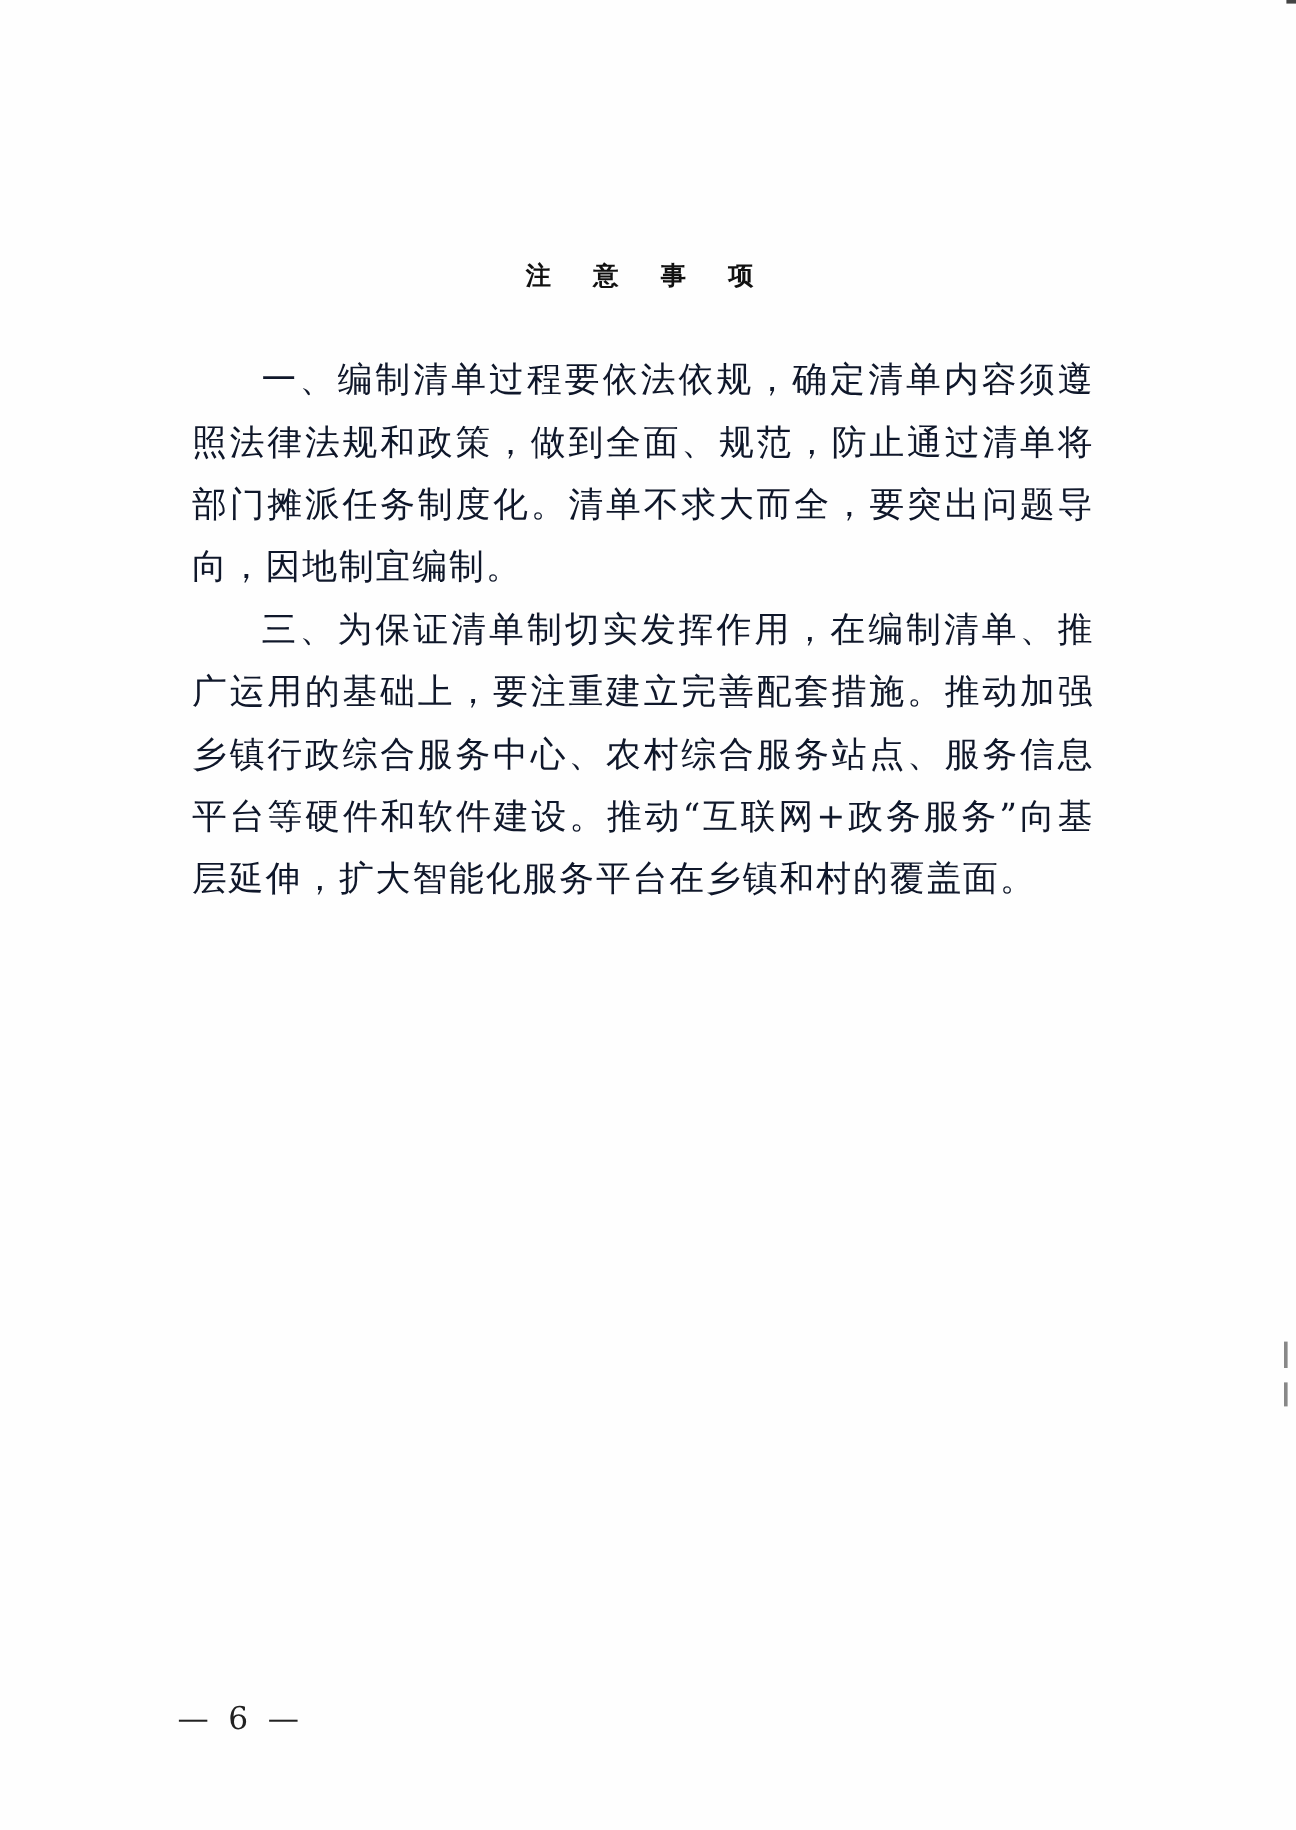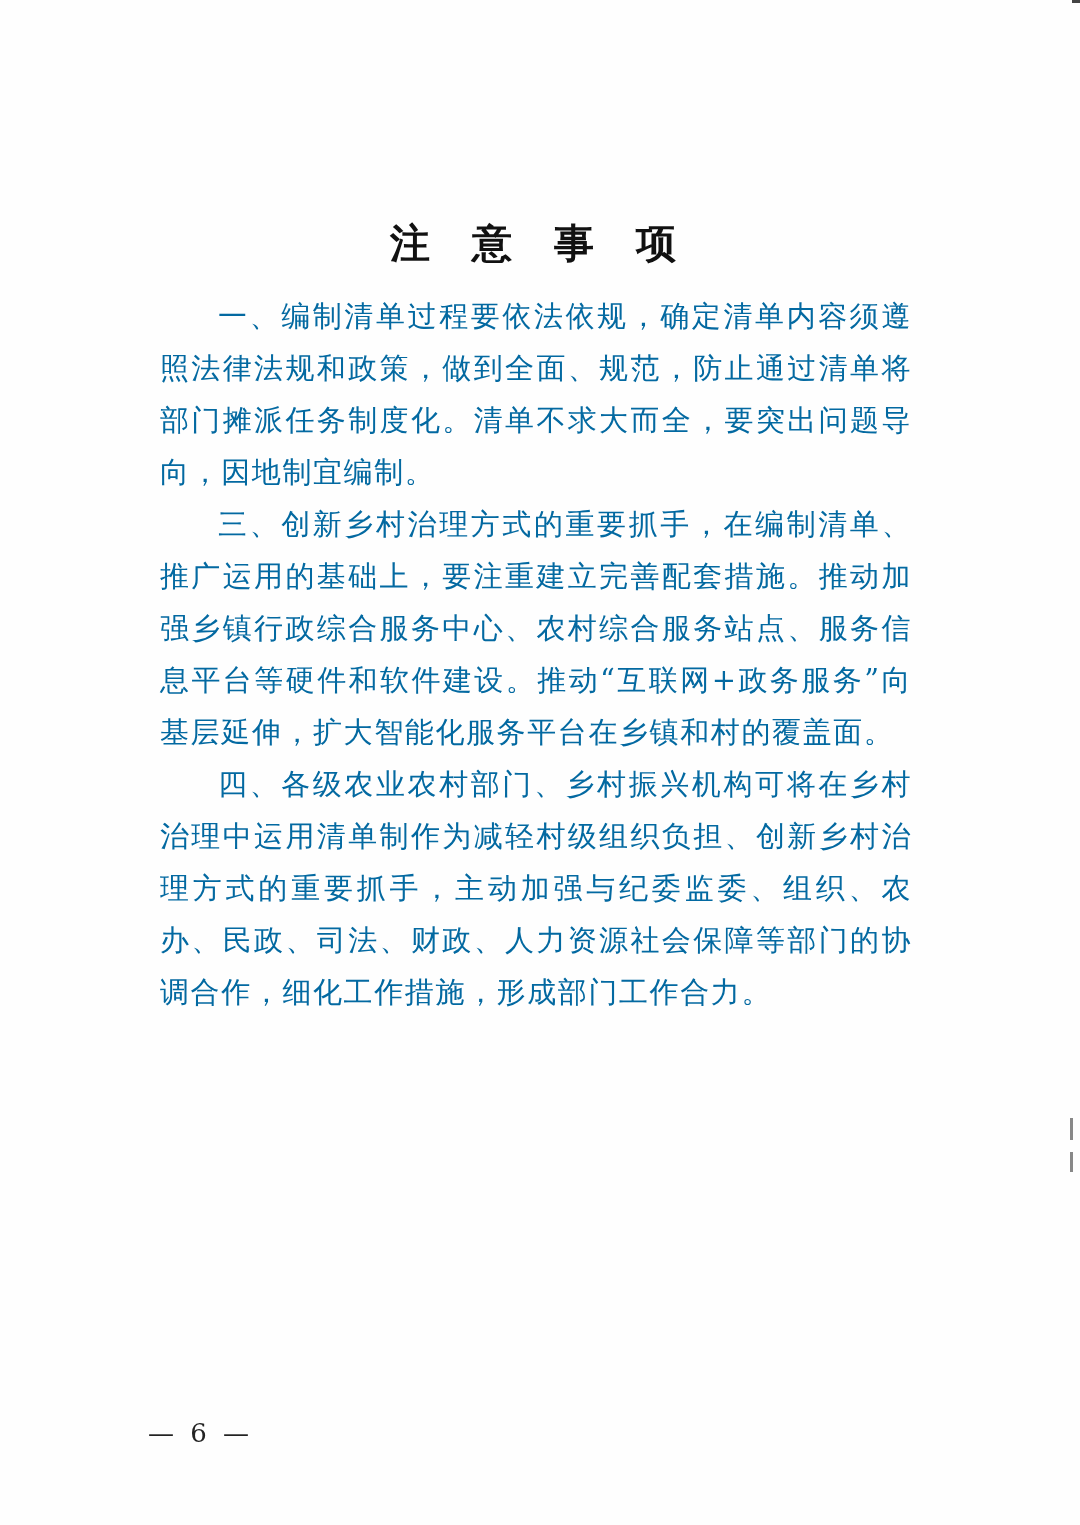--- a/index.html
+++ b/index.html
@@ -22,34 +22,34 @@
       background: #fefefe;
     }
     .title {
       position: absolute;
       top: 192px;
       left: 0;
       width: 1080px;
       text-align: center;
       font-family: "DejaVu Sans", "Liberation Sans", sans-serif;
       font-weight: bold;
-      font-size: 40px;
+      font-size: 21px;
       letter-spacing: 14px;
       color: #111;
       line-height: 48px;
     }
     .body-text {
       position: absolute;
       left: 160px;
       top: 290px;
       width: 752px;
       font-size: 29px;
       line-height: 52px;
       letter-spacing: 1.6px;
-      color: #0369a1;
+      color: #0f172a;
       text-align: justify;
     }
     .para {
       margin: 0;
       text-indent: 58px;
     }
     .page-number {
       position: absolute;
       left: 148px;
       top: 1418px;
@@ -73,21 +73,20 @@
 </head>
 <body>
 
 <div class="page">
   <div class="corner-mark"></div>
 
   <h1 class="title">注 意 事 项</h1>
 
   <div class="body-text">
     <p class="para">一、编制清单过程要依法依规，确定清单内容须遵照法律法规和政策，做到全面、规范，防止通过清单将部门摊派任务制度化。清单不求大而全，要突出问题导向，因地制宜编制。</p>
-    <p class="para">三、创新乡村治理方式的重要抓手，在编制清单、推广运用的基础上，要注重建立完善配套措施。推动加强乡镇行政综合服务中心、农村综合服务站点、服务信息平台等硬件和软件建设。推动“互联网+政务服务”向基层延伸，扩大智能化服务平台在乡镇和村的覆盖面。</p>
-    <p class="para">四、各级农业农村部门、乡村振兴机构可将在乡村治理中运用清单制作为减轻村级组织负担、创新乡村治理方式的重要抓手，主动加强与纪委监委、组织、农办、民政、司法、财政、人力资源社会保障等部门的协调合作，细化工作措施，形成部门工作合力。</p>
+    <p class="para">三、为保证清单制切实发挥作用，在编制清单、推广运用的基础上，要注重建立完善配套措施。推动加强乡镇行政综合服务中心、农村综合服务站点、服务信息平台等硬件和软件建设。推动“互联网+政务服务”向基层延伸，扩大智能化服务平台在乡镇和村的覆盖面。</p>
   </div>
 
   <div class="page-number">— 6 —</div>
 
   <div class="edge-mark" style="left:1070px; top:1118px; height:22px;"></div>
   <div class="edge-mark" style="left:1070px; top:1152px; height:20px;"></div>
 </div>
 
 </body></html>

